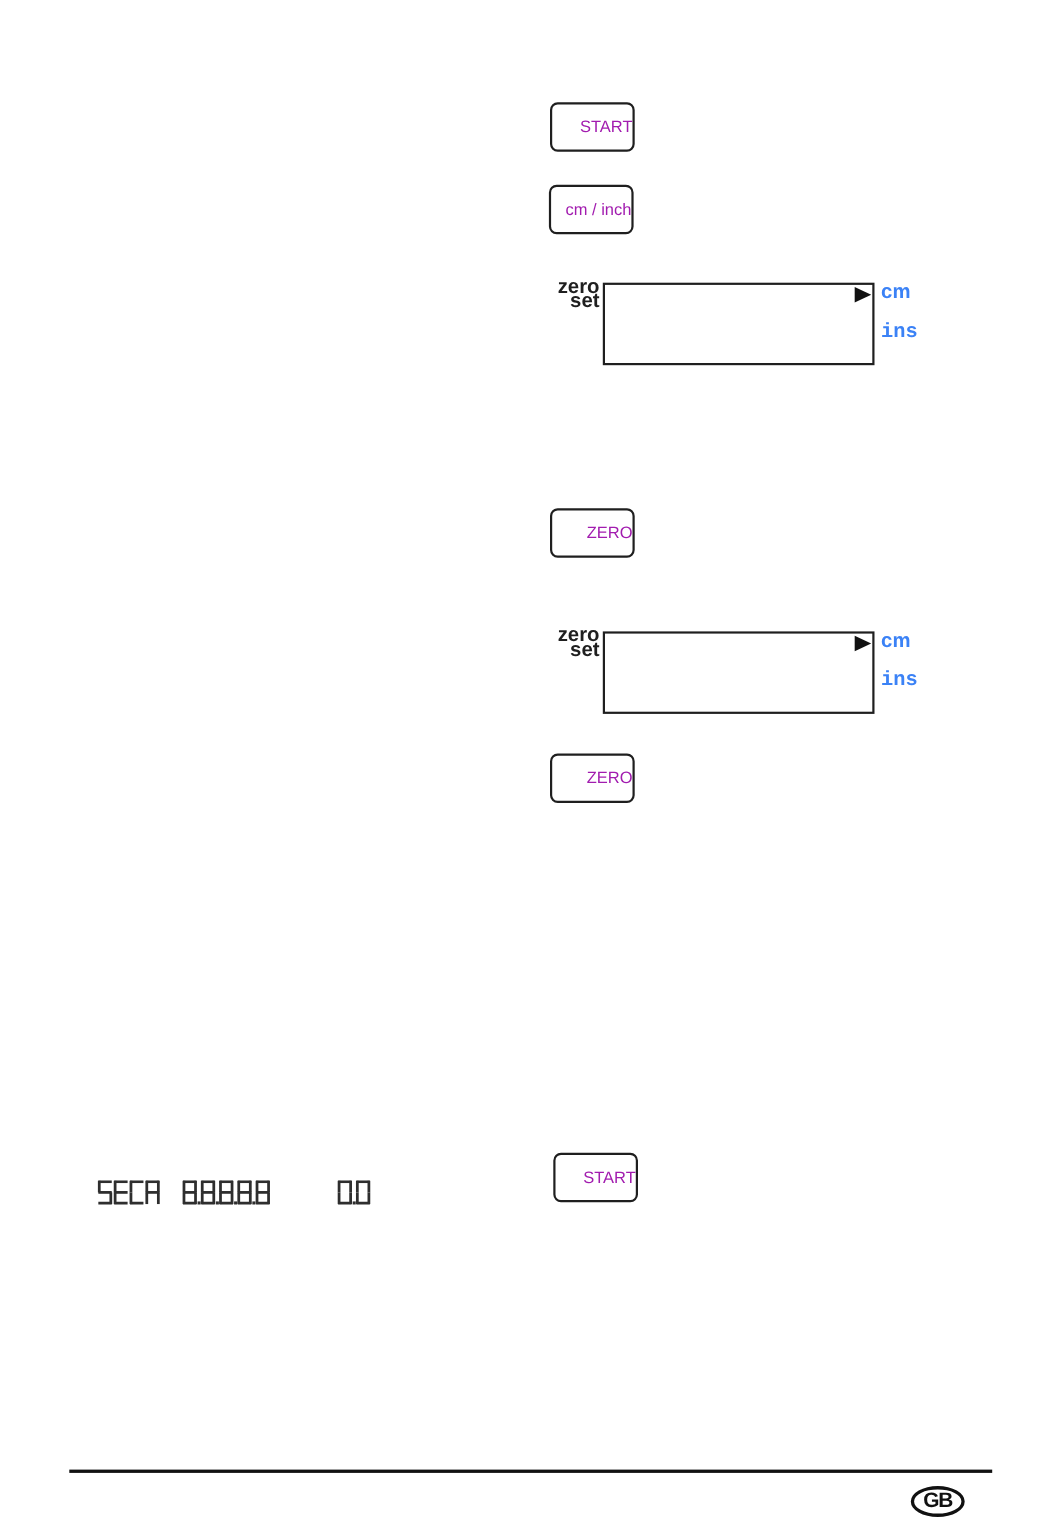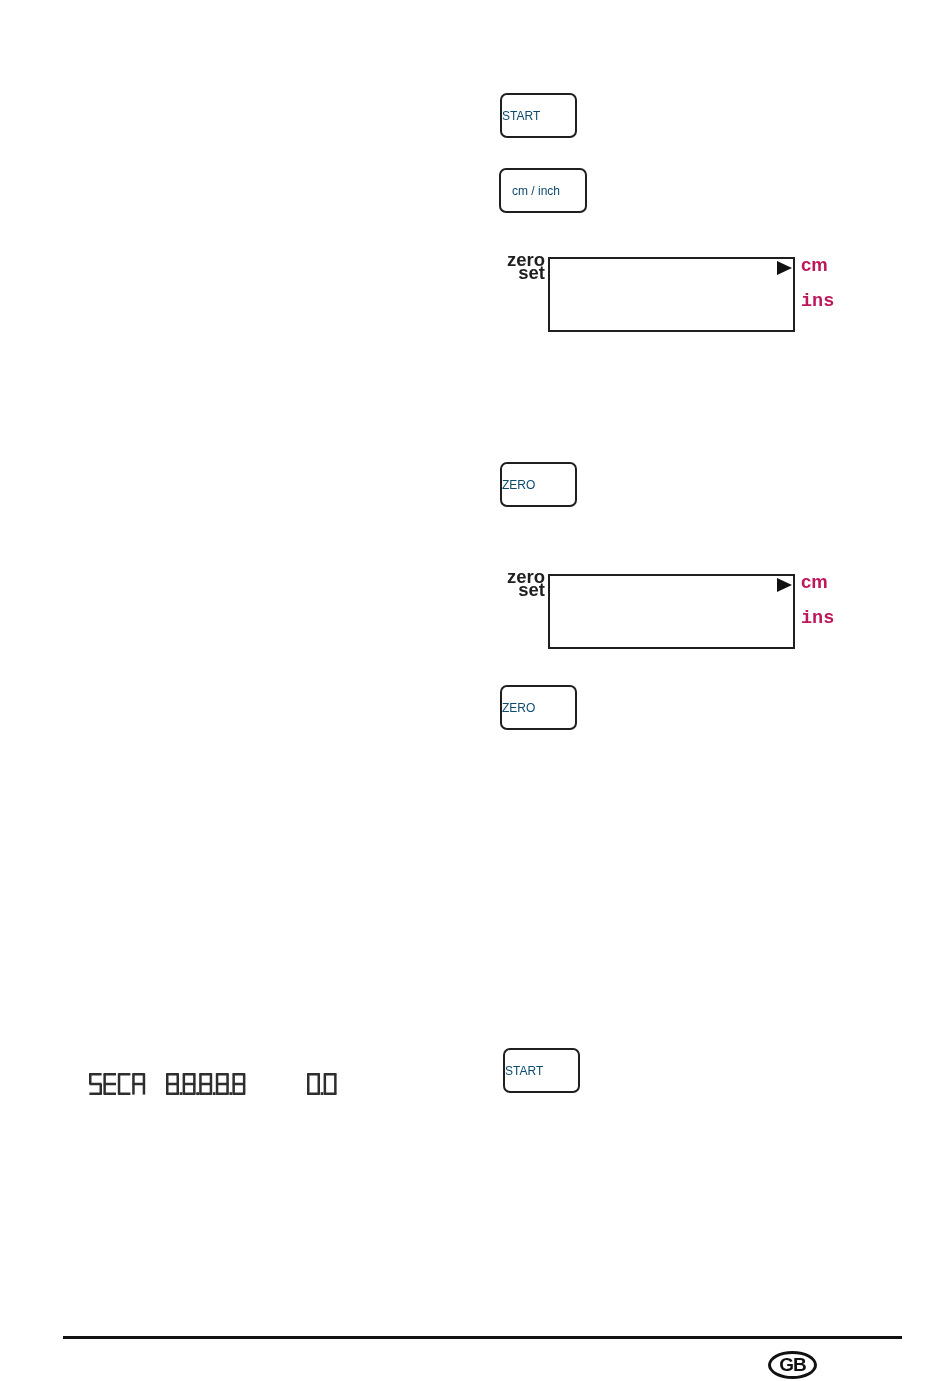--- a/index.html
+++ b/index.html
@@ -4,54 +4,54 @@
 <style>
   html,body{margin:0;padding:0;background:#ffffff;}
   .page{
     position:relative;width:950px;height:1381px;background:#ffffff;
     font-family:"Liberation Sans",sans-serif;color:#1a1a1a;overflow:hidden;
   }
   
   .btn{
     position:absolute;width:73px;height:41px;background:#fff;
     border:2px solid #1f1f1f;border-radius:7px;
-    display:flex;align-items:center;justify-content:flex-start;
-    font-size:12px;color:#0c4a6e;
+    display:flex;align-items:center;justify-content:flex-end;
+    font-size:15px;color:#a21caf;
   }
   .btn-start-top{left:500px;top:93px;}
-  .btn-cm-inch{left:499px;top:168px;padding-left:11px;}
+  .btn-cm-inch{left:499px;top:168px;}
   .btn-zero-1{left:500px;top:462px;}
   .btn-zero-2{left:500px;top:685px;}
   .btn-start-bottom{left:503px;top:1048px;}
   
   .display-row{position:absolute;left:0;width:950px;height:85px;}
   .display-row.first{top:257px;}
   .display-row.second{top:574px;}
   .zeroset{
     position:absolute;left:460px;top:-4px;width:85px;text-align:right;
     font-weight:bold;font-size:18.5px;line-height:13px;color:#1f1f1f;
   }
   .lcd-box{
     position:absolute;left:548px;top:0;width:243px;height:71px;
     border:2px solid #1f1f1f;background:#fff;
   }
   .tri{
     position:absolute;right:1px;top:2px;width:0;height:0;
     border-top:7px solid transparent;border-bottom:7px solid transparent;
     border-left:15px solid #111;
   }
-  .unit{position:absolute;left:801px;font-weight:bold;font-size:18.5px;line-height:18px;color:#be185d;}
+  .unit{position:absolute;left:801px;font-weight:bold;font-size:18.5px;line-height:18px;color:#3b82f6;}
   .unit-cm{top:-1px;}
   .unit-ins{top:36px;font-family:Liberation Mono, monospace;}
   
   .segsvg{position:absolute;left:0;top:1073px;width:950px;height:23px;}
   
   .rule{position:absolute;left:63px;top:1336px;width:839px;height:3px;background:#111;}
   .gb-badge{
-    position:absolute;left:768px;top:1351px;width:49px;height:28px;box-sizing:border-box;
+    position:absolute;left:828px;top:1351px;width:49px;height:28px;box-sizing:border-box;
     border:3px solid #111;border-radius:50%;
     display:flex;align-items:flex-start;justify-content:center;
     font-weight:bold;font-size:19px;letter-spacing:-1px;color:#111;
   }
 </style>
 </head>
 <body>
 
 <div class="page">
 

